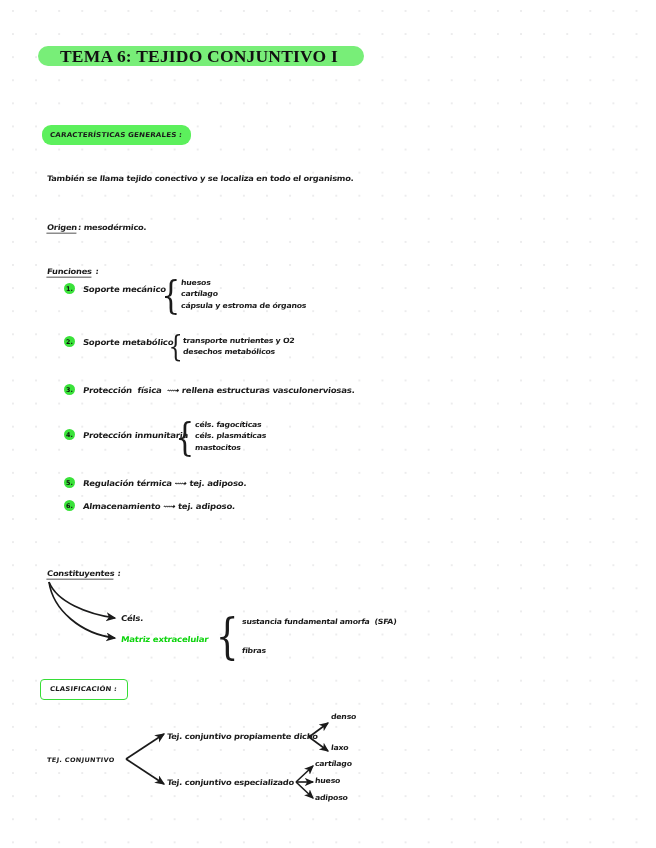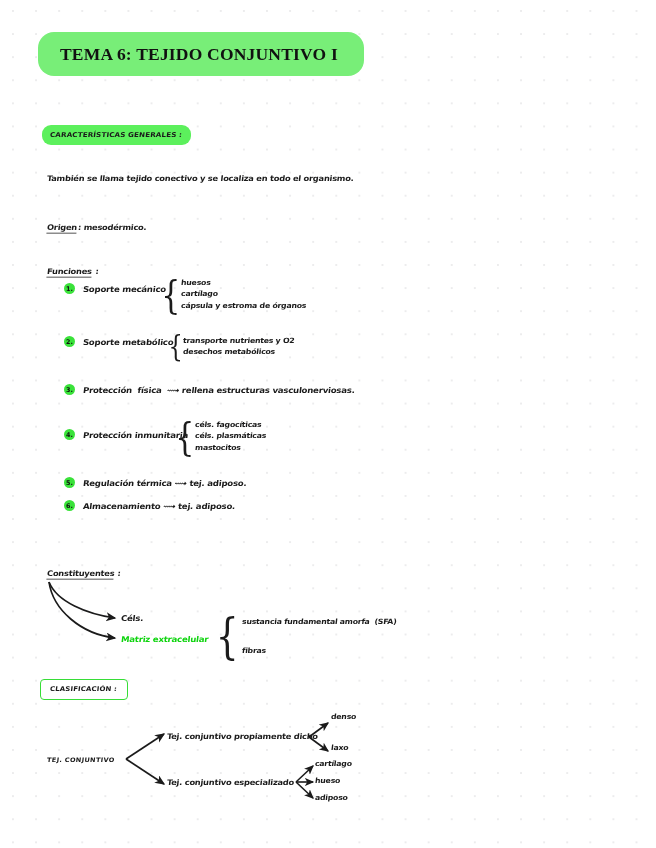--- a/index.html
+++ b/index.html
@@ -31,22 +31,22 @@
     white-space: pre;
     transform: scaleY(0.93) skewX(-6deg);
     transform-origin: left center;
     -webkit-font-smoothing: none;
   }
   .abs { position: absolute; }
 
   
   .title-pill {
     left: 38px;
-    top: 32px;
-    height: 44px;
+    top: 46px;
+    height: 20px;
     padding: 0 26px 0 22px;
     display: flex;
     align-items: center;
     background: #78ee78;
     border-radius: 16px;
     text-align: center;
   }
   .title-text {
     font-family: "Liberation Serif", serif;
     font-weight: 700;

